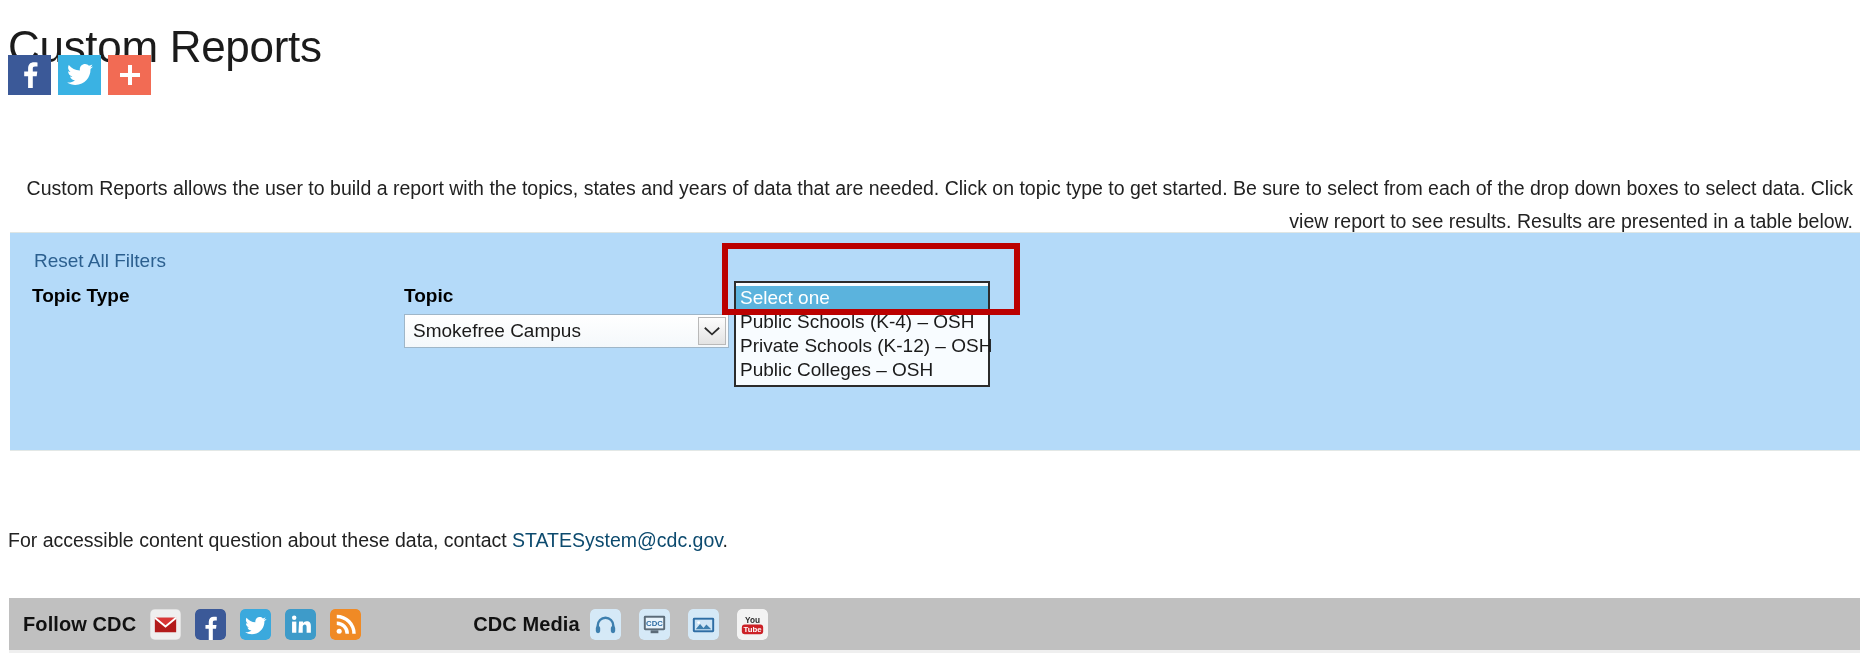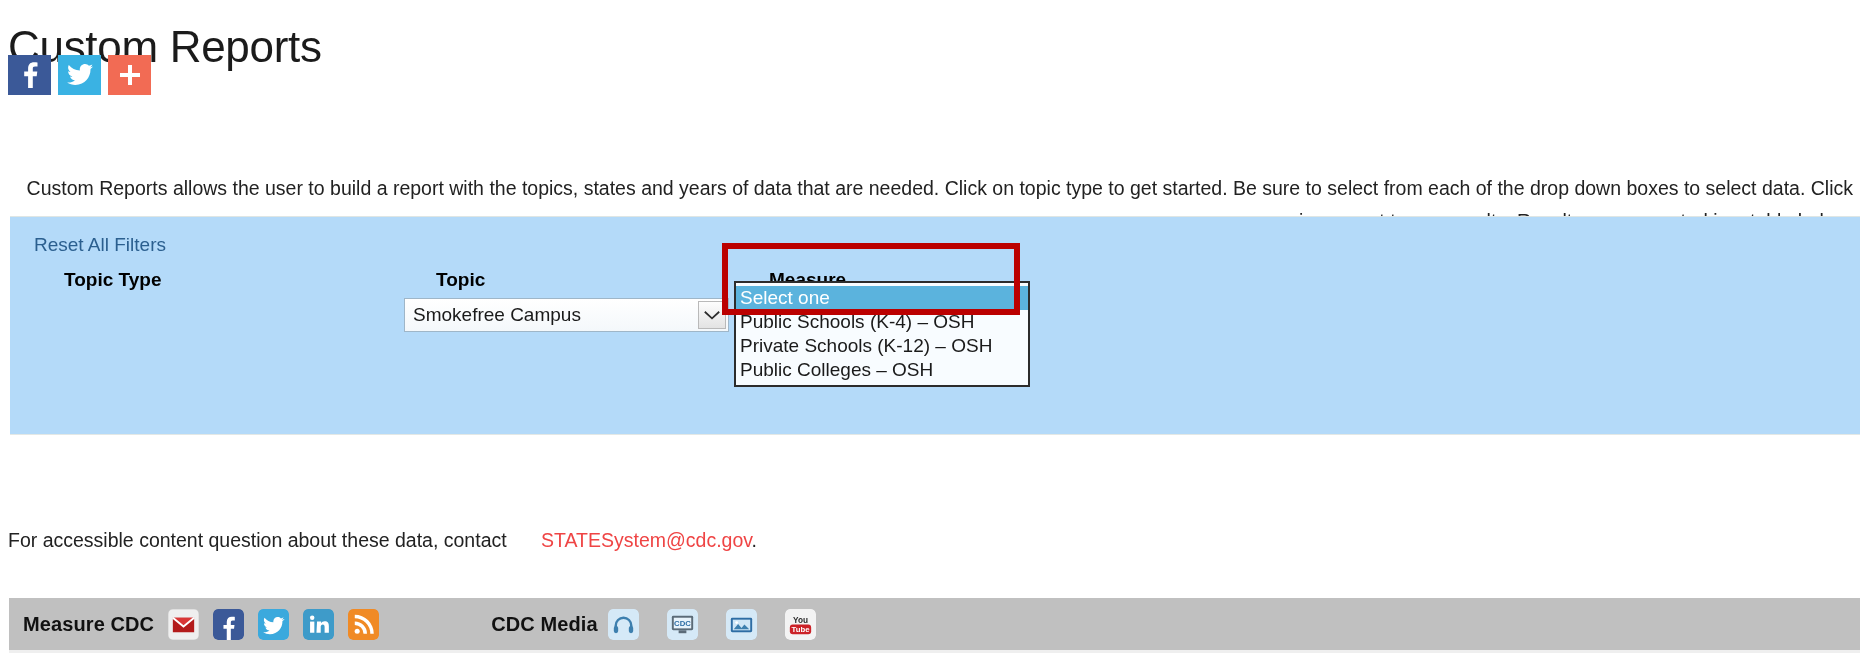--- a/index.html
+++ b/index.html
@@ -30,34 +30,34 @@
   
   .intro {
     position: absolute; left: 8px; top: 152px; width: 1845px;
     font-size: 19.5px; line-height: 33px; color: #222222;
     font-weight: 400;
     text-align: right;
   }
 
   
   .filter-panel {
-    position: absolute; left: 10px; top: 216px; width: 1850px; height: 219px;
+    position: absolute; left: 10px; top: 232px; width: 1850px; height: 219px;
     background: #b4daf9;
     border-top: 1px solid #dfe6e4;
     border-bottom: 1px solid #e3e8e6;
   }
   .reset-link {
     position: absolute; left: 24px; top: 17px;
     font-size: 19px; color: #2b5f8f; cursor: pointer;
     font-weight: 400;
   }
   .field-group { position: absolute; top: 52px; }
   .field-label {
     font-size: 19px; font-weight: 700; color: #000;
-    margin-bottom: 7px; display: block; margin-left: 32px;
+    margin-bottom: 7px; display: block;
   }
   .fg-topic-type { left: 22px; width: 366px; }
   .fg-topic      { left: 394px; width: 325px; }
   .fg-measure    { left: 727px; width: 280px; }
 
   .select-box {
     position: relative; height: 34px; width: 100%;
     background: linear-gradient(#ffffff, #f4f8fb);
     border: 1px solid #9fb6c8;
     display: flex; align-items: center;
@@ -72,21 +72,21 @@
     width: 28px; height: 28px;
     background: linear-gradient(#fdfdfd, #e3e3e3);
     border: 1px solid #b9b9b9;
     display: flex; align-items: center; justify-content: center;
   }
   .select-arrow svg { display: block; }
 
   
   .measure-listbox {
     position: absolute; left: 734px; top: 281px;
-    width: 296px; background: #f8fcff;
+    width: 256px; background: #f8fcff;
     border: 2px solid #2c2c2c;
     z-index: 30;
     padding-top: 3px; padding-bottom: 3px;
   }
   .measure-opt {
     font-size: 19px; line-height: 21px; padding: 1px 4px 2px 4px;
     color: #1a1a1a; white-space: nowrap; cursor: pointer;
   }
   .measure-opt.selected {
     background: #5bb3dd; color: #ffffff;
@@ -98,34 +98,34 @@
     width: 298px; height: 72px;
     border: 6px solid #bb0000;
     z-index: 40; pointer-events: none;
   }
 
   
   .contact-line {
     position: absolute; left: 8px; top: 526px;
     font-size: 19.5px; color: #222; line-height: 28px;
   }
-  .contact-line a { color: #ef4444; text-decoration: none; cursor: pointer; margin-left: 29px; }
+  .contact-line a { color: #0c4a6e; text-decoration: none; cursor: pointer; }
 
   
   .footer-bar {
     position: absolute; left: 9px; top: 598px; width: 1851px; height: 52px;
     background: #c0c0c0;
     display: flex; align-items: center;
   }
   .footer-label {
     font-size: 20px; font-weight: 700; color: #111;
     letter-spacing: 0.1px; white-space: nowrap;
   }
   .follow-group { display: flex; align-items: center; margin-left: 14px; gap: 14px; }
-  .media-group  { display: flex; align-items: center; margin-left: 10px; gap: 28px; }
+  .media-group  { display: flex; align-items: center; margin-left: 10px; gap: 18px; }
   .ficon { width: 31px; height: 31px; display: block; cursor: pointer; border-radius: 5px; }
   .footer-underline {
     position: absolute; left: 9px; top: 650px; width: 1851px; height: 3px;
     background: #efefef;
   }
 </style>
 </head>
 <body>
 
 <div id="page">
@@ -195,21 +195,21 @@
   </div>
 
   <div class="red-highlight"></div>
 
   <div class="contact-line">
     <span>For accessible content question about these data, contact </span><a>STATESystem@cdc.gov</a><span>.</span>
   </div>
 
   <div class="footer-bar">
     <div style="width:14px"></div>
-    <span class="footer-label">Measure CDC</span>
+    <span class="footer-label">Follow CDC</span>
 
     <div class="follow-group">
       <span class="ficon">
         <svg class="ficon" viewBox="0 0 32 32">
             <rect width="32" height="32" rx="5" fill="#efefef" stroke="#cfcfcf"></rect>
             <path d="M5 9h22v15H5z" fill="#b31b1b"></path>
             <path d="M5 9l11 9 11-9z" fill="#d93636"></path>
             <path d="M5 9l11 9 11-9" stroke="#fff" stroke-width="2" fill="none"></path>
           </svg>
       </span>

